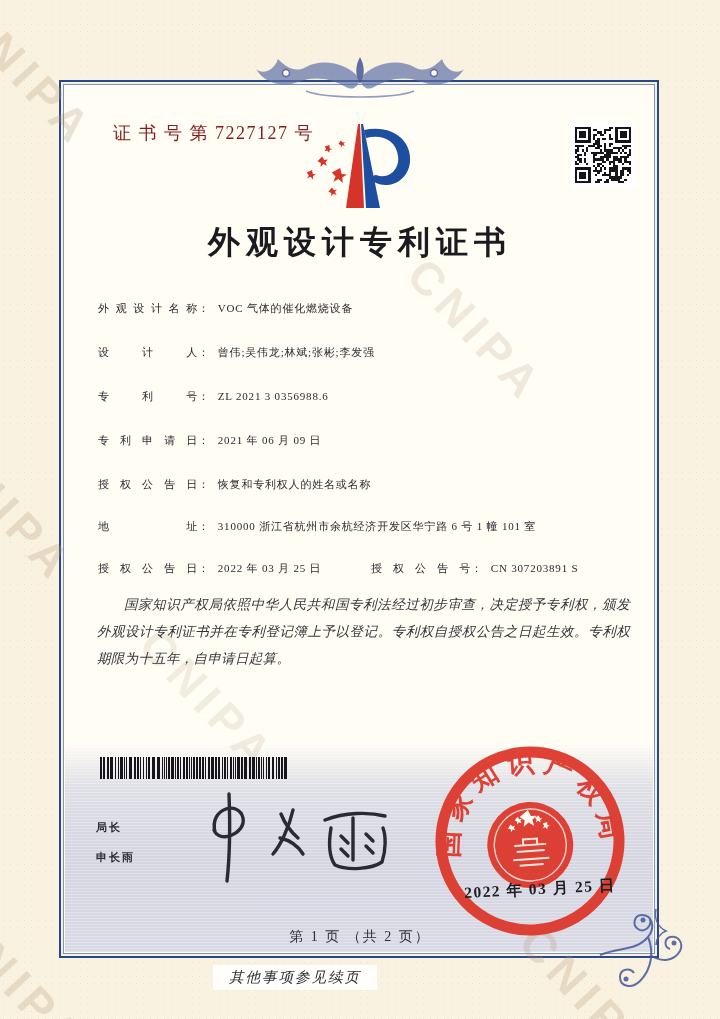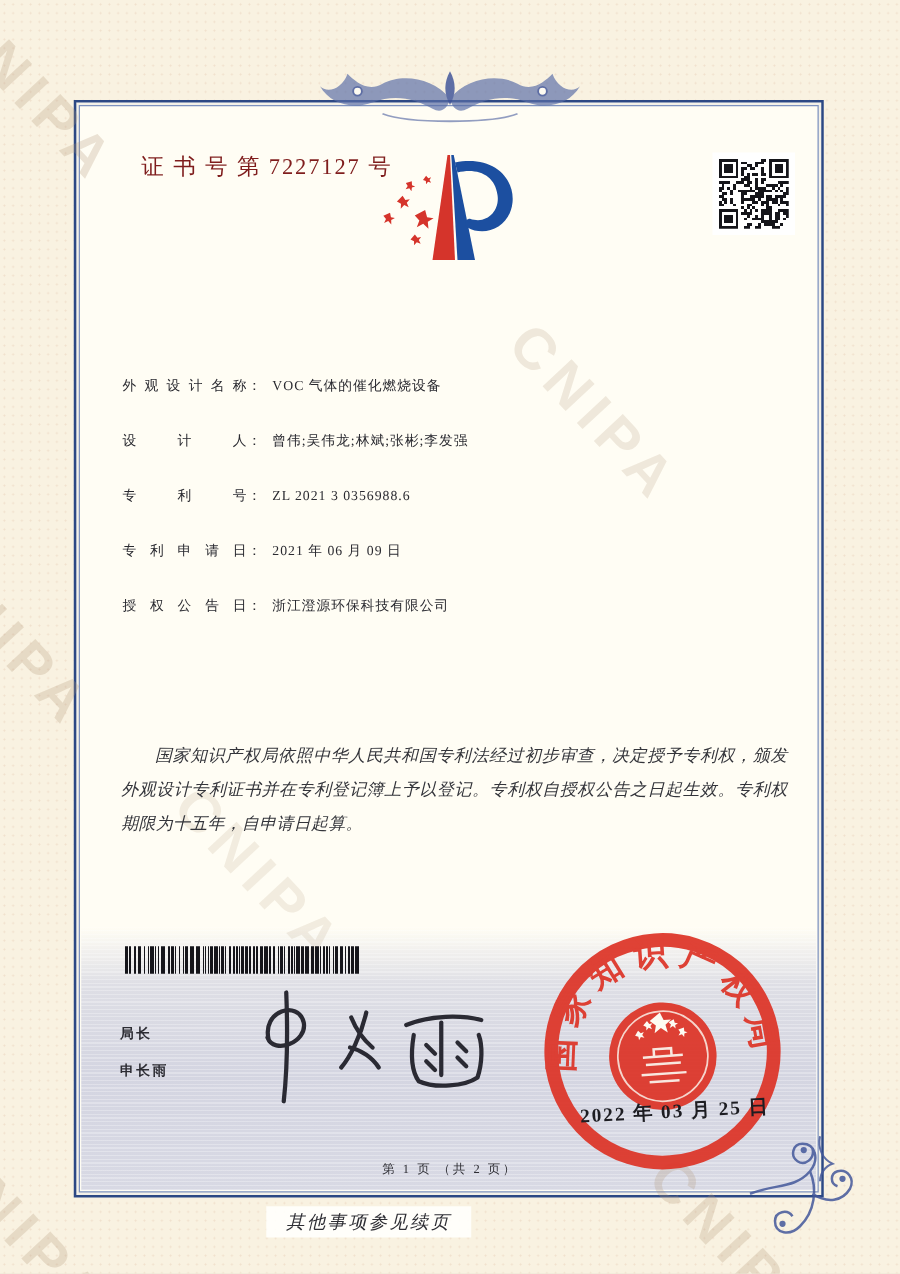--- a/index.html
+++ b/index.html
@@ -47,21 +47,21 @@
           font-style:italic; text-align:justify;}
   .paras p{ margin:0; text-indent:2em;font-style:italic;}
   .barcode{ position:absolute; z-index:3; left:100px; top:757px; background:transparent;}
   .signoff{ position:absolute; z-index:4; left:96px; top:812px; font-size:11px; line-height:30px;
             font-weight:600; color:#2c2c33; letter-spacing:2px;}
   .signature{ position:absolute; z-index:4; left:185px; top:788px;}
   .seal{ position:absolute; z-index:5; left:430px; top:741px; transform:rotate(-4deg);}
   .seal-date{ position:absolute; z-index:6; left:440px; top:879px; width:200px; text-align:center;
               font-size:15.5px; font-weight:600; letter-spacing:1.5px; color:#1d1d22; transform:rotate(-3deg);}
   .page-num{ position:absolute; z-index:4; left:0; top:928px; width:720px; text-align:center;
-             font-size:10px; letter-spacing:2px; color:#2e2e34;}
+             font-size:14px; letter-spacing:2px; color:#2e2e34;}
   .continuation{ position:absolute; z-index:4; left:0; top:965px; width:590px; text-align:center;}
   .continuation span{ display:inline-block; background:rgba(255,255,252,.92); padding:3px 16px;
              font-size:14.5px; font-style:italic; letter-spacing:2px; color:#2e2e34;}
   .ornament-top{ position:absolute; z-index:3; left:254px; top:51px;}
   .ornament-corner{ position:absolute; z-index:3; left:596px; top:903px;}
 </style>
 </head>
 <body>
 
 <div class="page">
@@ -340,35 +340,45 @@
           <rect x="10" y="24" width="1" height="1"></rect>
           <rect x="13" y="24" width="1" height="1"></rect>
           <rect x="14" y="24" width="1" height="1"></rect>
           <rect x="19" y="24" width="1" height="1"></rect>
           <rect x="20" y="24" width="1" height="1"></rect>
           <rect x="21" y="24" width="1" height="1"></rect>
         </g>
     </svg>
   </div>
 
+  <div class="title">外观设计专利证书</div>
 
   <div class="row r0">
     <span class="flabel">外观设计名称</span><span class="colon">：</span><span>VOC 气体的催化燃烧设备</span>
   </div>
   <div class="row r1">
     <span class="flabel">设计人</span><span class="colon">：</span><span>曾伟;吴伟龙;林斌;张彬;李发强</span>
   </div>
   <div class="row r2">
     <span class="flabel">专利号</span><span class="colon">：</span><span>ZL 2021 3 0356988.6</span>
   </div>
   <div class="row r3">
     <span class="flabel">专利申请日</span><span class="colon">：</span><span>2021 年 06 月 09 日</span>
   </div>
   <div class="row r4">
-    <span class="flabel">授权公告日</span><span class="colon">：</span><span>浙江澄源环保科技有限公司</span>
+    <span class="flabel">授权公告日</span><span class="colon">：</span><span>恢复和专利权人的姓名或名称</span>
+  </div>
+  <div class="row r5">
+    <span class="flabel">地址</span><span class="colon">：</span><span>310000 浙江省杭州市余杭经济开发区华宁路 6 号 1 幢 101 室</span>
+  </div>
+  <div class="row r6">
+    <span class="flabel">授权公告日</span><span class="colon">：</span><span>2022 年 03 月 25 日</span>
+    <span class="grant2">
+      <span class="flabel">授权公告号</span><span class="colon">：</span><span>CN 307203891 S</span>
+    </span>
   </div>
 
   <div class="paras">
     <p>国家知识产权局依照中华人民共和国专利法经过初步审查，决定授予专利权，颁发外观设计专利证书并在专利登记簿上予以登记。专利权自授权公告之日起生效。专利权期限为十五年，自申请日起算。</p>
   </div>
 
   <svg class="barcode" width="192" height="22" viewBox="0 0 192 22" style="shape-rendering:crispEdges" fill="#15151a">
     <g id="barcode-bars">
         <rect x="0" y="0" width="2" height="22"></rect>
         <rect x="3" y="0" width="2" height="22"></rect>

